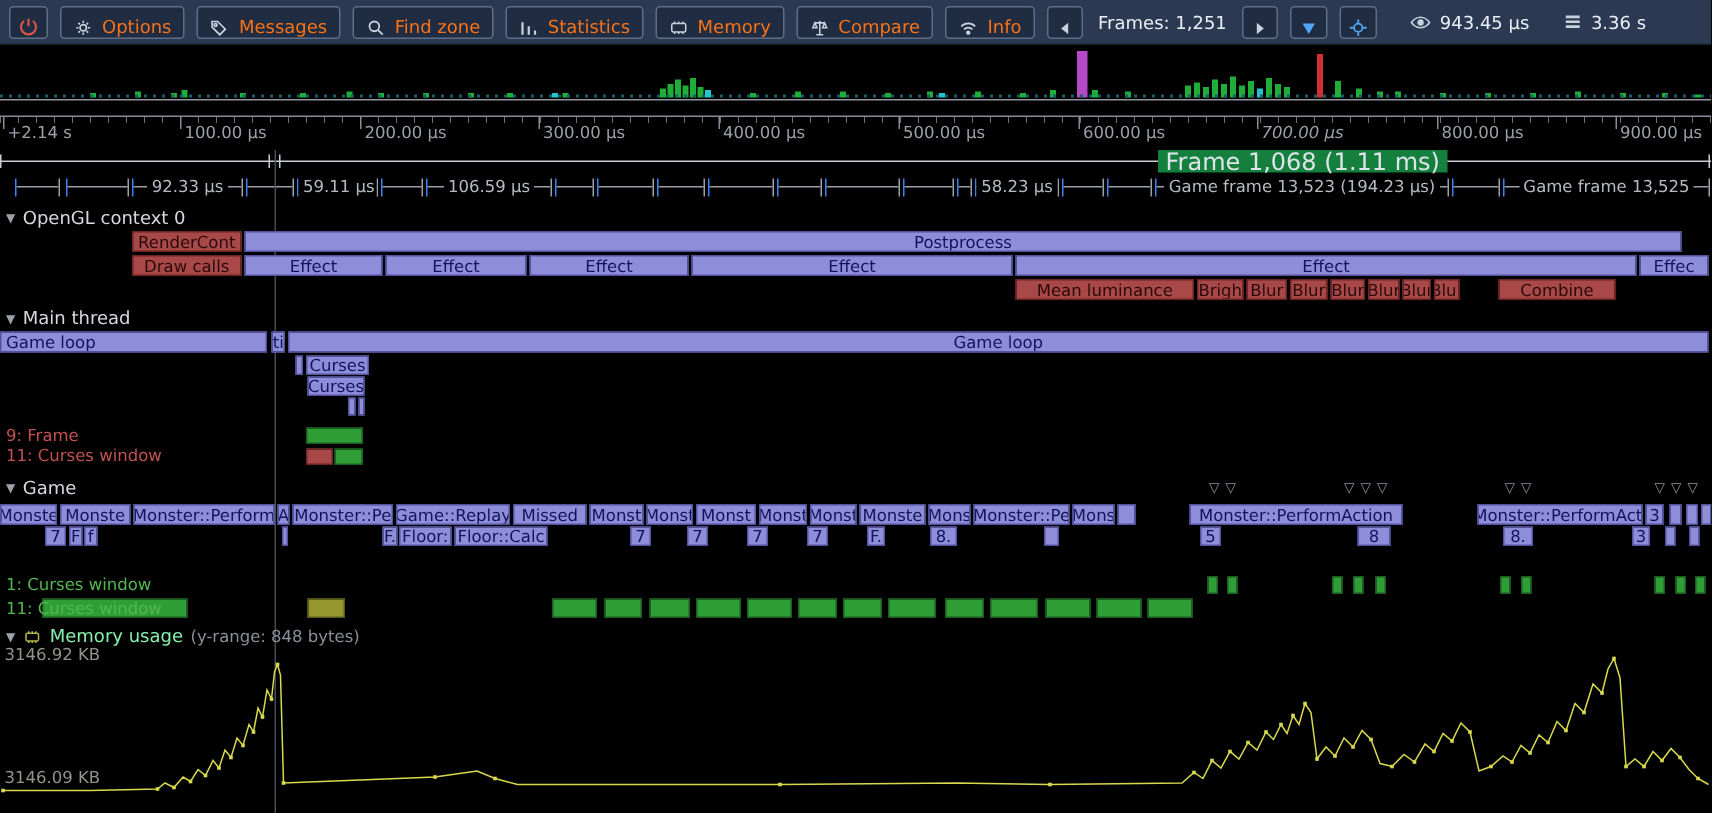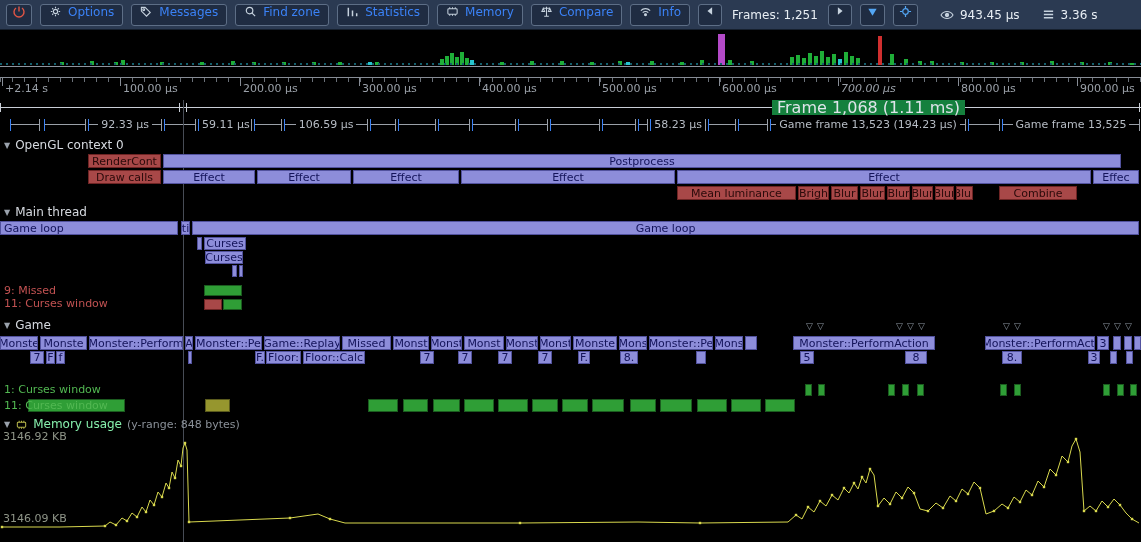--- a/index.html
+++ b/index.html
@@ -3,22 +3,22 @@
 <meta charset="utf-8">
 <style>
   *{margin:0;padding:0;box-sizing:border-box}
   html,body{background:#000}
   .screen{position:relative;width:1141px;height:542px;background:#000;overflow:hidden;
           font-family:"DejaVu Sans","Liberation Sans",sans-serif;}
 
   
   .toolbar{position:absolute;top:0;left:0;width:100%;height:30px;background:var(--toolbar-bg);
            display:flex;align-items:center;gap:8px;padding:0 6px;border-bottom:1px solid #16202e}
-  .tbtn{display:inline-flex;align-items:flex-start;gap:6px;height:22px;padding:0 8px;
-        background:#1f2c42;border:1px solid #5d6e86;border-radius:3px;color:#3b82f6;
+  .tbtn{display:inline-flex;align-items:flex-end;gap:6px;height:22px;padding:0 8px;
+        background:#1f2c42;border:1px solid #5d6e86;border-radius:3px;color:#f97316;
         font-size:12px;font-family:inherit;cursor:pointer;white-space:nowrap}
   .tbtn.sq{padding:0 5px}
   .ticon{color:#c6d2de;display:block}
   .blue{color:var(--accent-blue)}
   .power{color:#e05545}
   .frames-label{color:#e8eef4;font-size:12px;margin:0 2px}
   .tstat{display:inline-flex;align-items:center;gap:6px;color:#e8eef4;font-size:12px;margin-left:14px}
 
   
   .overview{position:absolute;top:30px;left:0;width:100%;height:37px;background:#000;border-bottom:1px solid #8d949e}
@@ -449,21 +449,21 @@
       <div class="zone z-g" style="left: 562px; width: 26px;"></div>
       <div class="zone z-g" style="left: 592px; width: 32px;"></div>
       <div class="zone z-g" style="left: 630px; width: 26px;"></div>
       <div class="zone z-g" style="left: 660px; width: 32px;"></div>
       <div class="zone z-g" style="left: 697px; width: 30px;"></div>
       <div class="zone z-g" style="left: 731px; width: 30px;"></div>
       <div class="zone z-g" style="left: 765px; width: 30px;"></div>
     </div>
 
   <div>
-      <div class="tlabel tl-red" style="left: 4px; top: 284px;">9: Missed</div>
+      <div class="tlabel tl-red" style="left: 4px; top: 284px;">9: Frame</div>
       <div class="tlabel tl-red" style="left: 4px; top: 297px;">11: Curses window</div>
       <div class="tlabel tl-green" style="left: 4px; top: 383px;">1: Curses window</div>
       <div class="tlabel tl-green" style="left: 4px; top: 399px;">11: Curses window</div>
     </div>
 
   <div class="sec-header" style="top:417px">
     <span class="sec-tri">▼</span>
     <svg class="mem-chip" width="13" height="13" viewBox="0 0 14 14" fill="none" stroke="currentColor" stroke-width="1.1">
         <rect x="2.5" y="4.5" width="9" height="5.5" rx="1"></rect>
         <path d="M4.5 4.5V3M7 4.5V3M9.5 4.5V3M4.5 11.5V10M7 11.5V10M9.5 11.5V10"></path>

